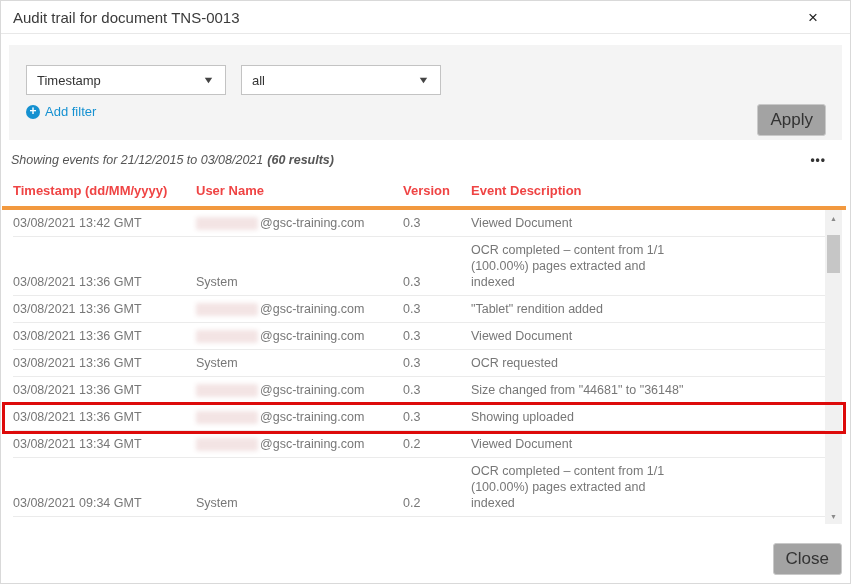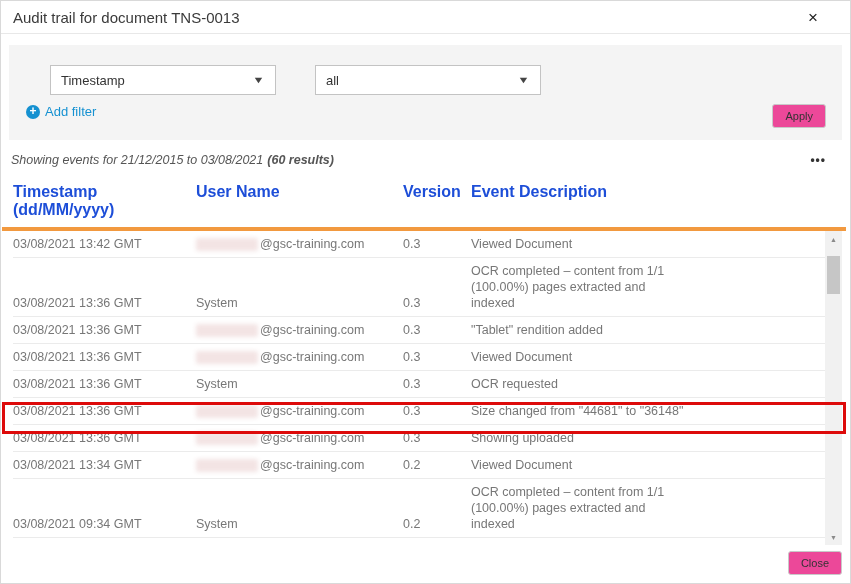--- a/index.html
+++ b/index.html
@@ -32,51 +32,50 @@
   
   .filter-panel {
     margin:11px 8px 0 8px;
     height:95px;
     background:#f4f4f4;
     padding:20px 16px 11px 17px;
     position:relative;
   }
   .dropdown-row { display:flex; gap:15px; }
   .dropdown {
-    width:226px; height:30px;
+    width:200px; height:30px;
     background:#fff;
     border:1px solid #c3c3c3;
     display:flex; align-items:center; justify-content:space-between;
     padding:0 12px 0 10px;
     font-size:13px; color:#333;
     cursor:pointer;
-    margin-left:24px;
   }
   .caret { font-size:9px; color:#444; transform:scaleX(1.4); }
   .filter-actions {
     display:flex; justify-content:space-between; align-items:flex-start;
     margin-top:9px;
   }
   .add-filter {
     display:flex; align-items:center; gap:5px;
     color:var(--link-blue,#1591d1);
     font-size:13px; cursor:pointer;
   }
   .plus-circle {
     width:14px; height:14px; border-radius:50%;
     background:var(--link-blue,#1591d1);
     color:#fff; font-size:12px; font-weight:700;
     display:flex; align-items:center; justify-content:center;
     line-height:1; padding-bottom:1px;
   }
   .btn {
-    background:#ec4899;
+    background:#a3a3a3;
     border:1px solid #c9c9c9;
     border-radius:3px;
-    font-size:11px; color:#333;
+    font-size:17px; color:#333;
     padding:5px 12px;
     font-family:"Liberation Sans", sans-serif;
     cursor:pointer;
   }
   
   .results-row {
     display:flex; justify-content:space-between; align-items:center;
     margin:13px 24px 0 10px;
   }
   .results-text { font-style:italic; font-size:12.5px; color:#555; }
@@ -84,21 +83,21 @@
   .more-dots {
     font-size:12px; font-weight:700; color:#333;
     letter-spacing:1px; cursor:pointer; line-height:1;
   }
   
   .table-area { margin-top:10px; position:relative; }
   .grid-cols { display:grid; grid-template-columns:183px 207px 68px 1fr; }
   .thead {
     padding:6px 0 8px 0;
     margin:0 10px 0 12px;
-    font-size:16px; font-weight:700; color:#1d4ed8;
+    font-size:13px; font-weight:700; color:#ef4444;
   }
   .orange-rule {
     height:4px;
     background:var(--accent-orange,#f2993f);
     margin:0 4px 0 1px;
   }
   .table-body { display:flex; margin-left:12px; }
   .rows-viewport {
     width:812px; height:314px;
     overflow:hidden;

